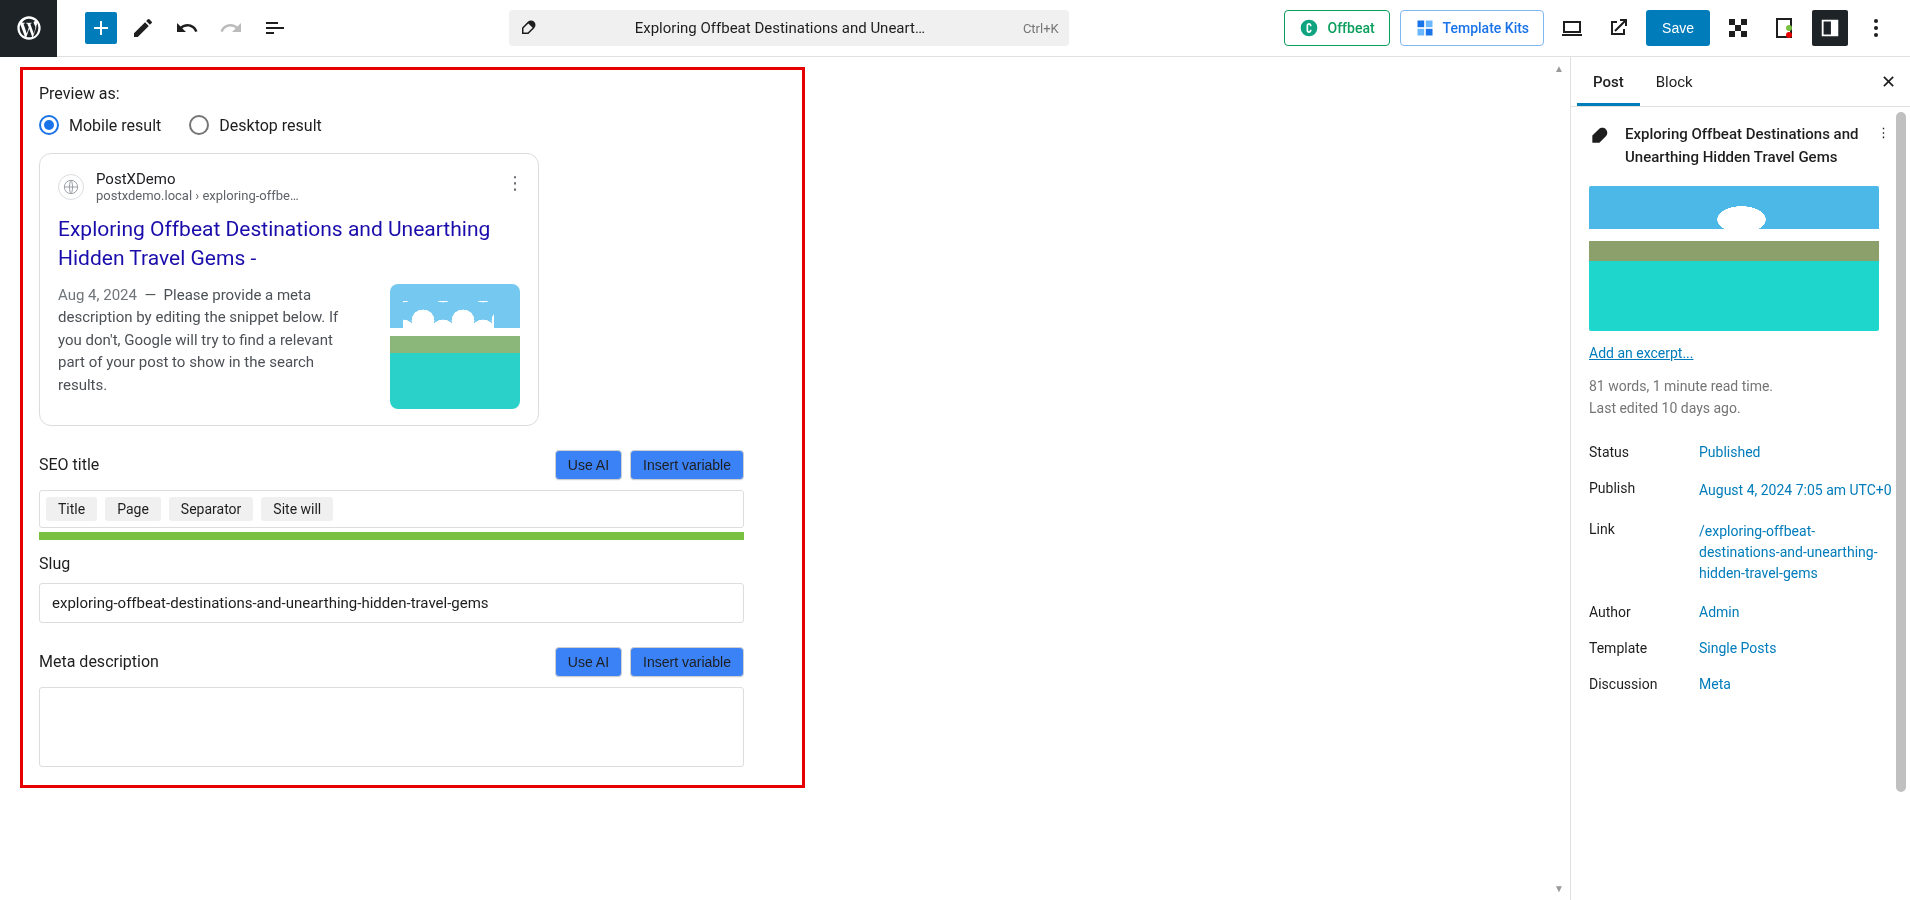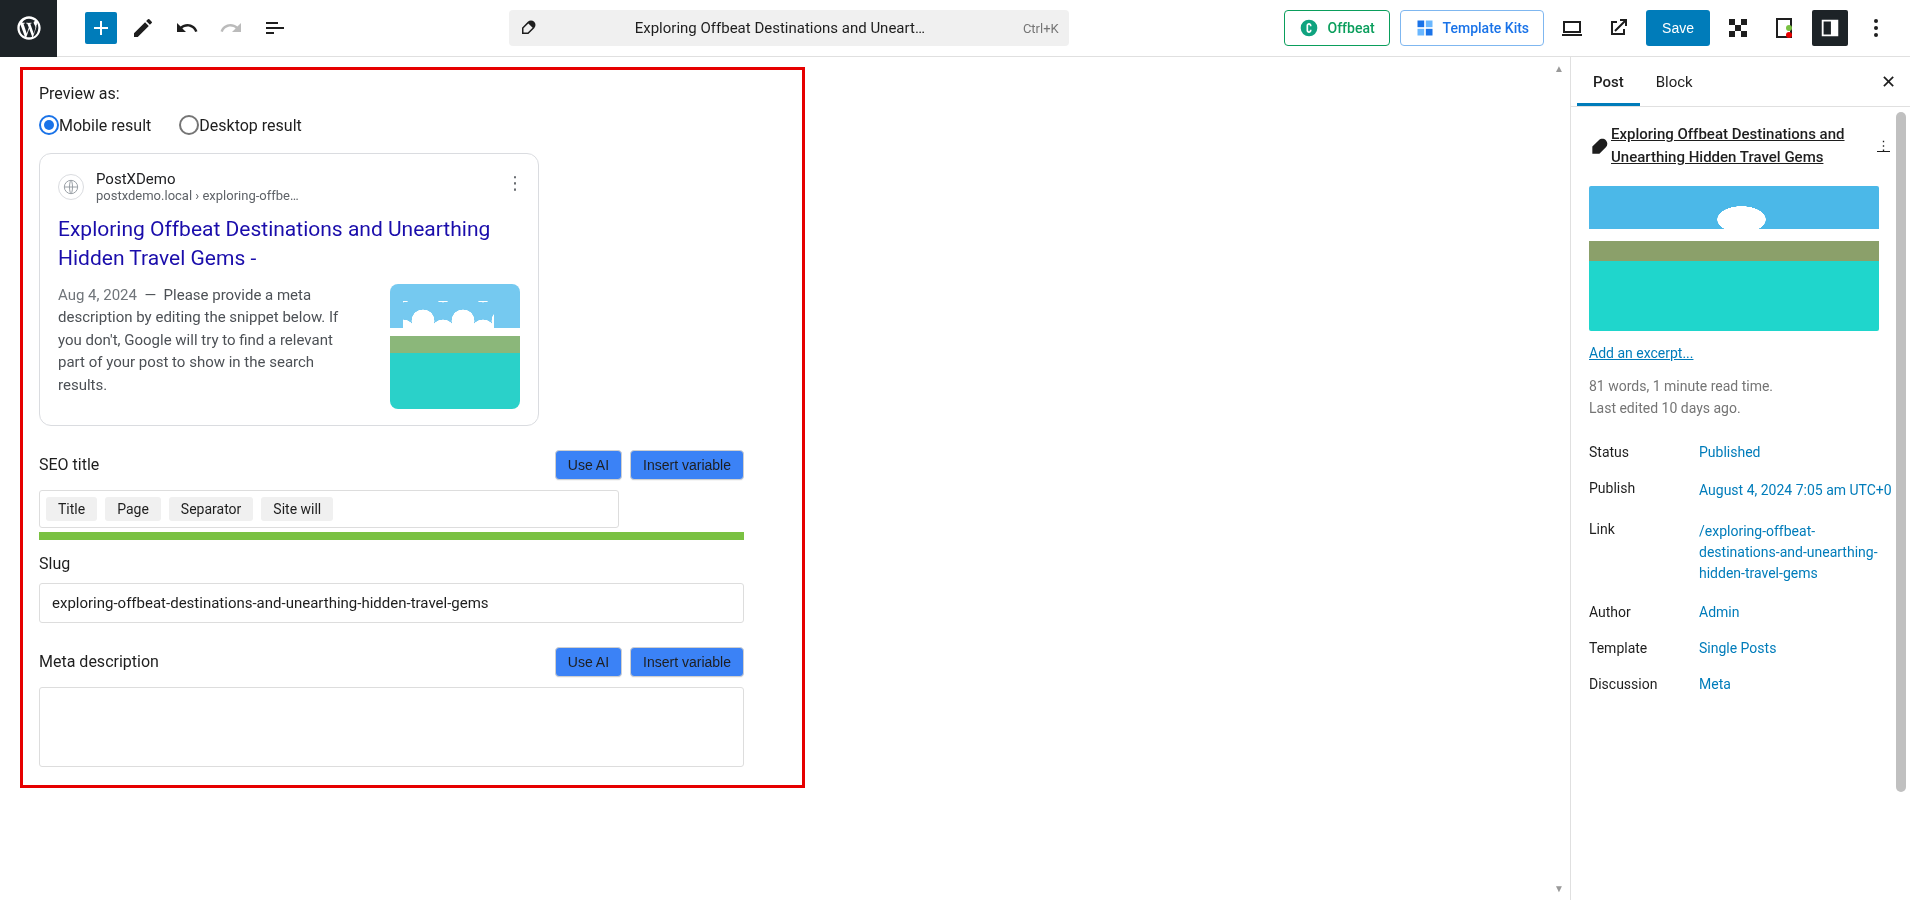--- a/index.html
+++ b/index.html
@@ -33,21 +33,21 @@
   .main { display: flex; height: calc(900px - 57px); }
   .editor { flex: 1; padding: 10px 20px 20px 20px; position: relative; overflow: hidden; }
   .scroll-arrow { position: absolute; right: 6px; font-size: 10px; color: #999; }
   .scroll-arrow.up { top: 6px; }
   .scroll-arrow.down { bottom: 6px; }
 
   .highlight-box { border: 3px solid #e60000; padding: 14px 16px 18px 16px; width: 785px; }
 
   .preview-label { font-size: 16px; color: #1e1e1e; margin-bottom: 12px; }
   .radio-row { display: flex; align-items: center; gap: 28px; margin-bottom: 18px; font-size: 16px; }
-  .radio-opt { display: flex; align-items: center; cursor: pointer; }
+  .radio-opt { display: flex; align-items: center; gap: 10px; cursor: pointer; }
   .radio-circle { width: 20px; height: 20px; border: 2px solid #757575; border-radius: 50%; display: flex; align-items: center; justify-content: center; }
   .radio-circle.selected { border-color: #1a73e8; }
   .radio-circle.selected::after { content: ""; width: 10px; height: 10px; background: #1a73e8; border-radius: 50%; }
 
   .serp-card { border: 1px solid #dadce0; border-radius: 12px; padding: 16px 18px; width: 500px; position: relative; }
   .serp-head { display: flex; align-items: center; gap: 12px; margin-bottom: 12px; }
   .favicon { width: 26px; height: 26px; border: 1px solid #dadce0; border-radius: 50%; display:flex;align-items:center;justify-content:center; }
   .favicon svg { width: 16px; height: 16px; fill: #9aa0a6; }
   .serp-site { font-size: 15px; color: #202124; }
   .serp-url { font-size: 13px; color: #5f6368; margin-top: 0; }
@@ -57,39 +57,39 @@
   .serp-desc { font-size: 15px; line-height: 1.5; color: #4d5156; flex: 1; }
   .serp-date { color: #70757a; }
   .serp-thumb { width: 130px; height: 125px; border-radius: 8px; background: linear-gradient(#75c9f0 0%, #75c9f0 35%, #fff 35%, #fff 42%, #8bb77a 42%, #8bb77a 55%, #2ad1c9 55%, #2ad1c9 100%); position: relative; overflow: hidden; }
   .serp-thumb::before { content: ""; position: absolute; top: 14%; left: 10%; width: 70%; height: 28%; background: radial-gradient(#fff 40%, transparent 41%), radial-gradient(#fff 40%, transparent 41%); background-size: 40px 40px; background-position: 0 0, 20px 10px; }
 
   .field-row { display: flex; align-items: center; justify-content: space-between; margin-top: 24px; }
   .field-label { font-size: 16px; color: #1e1e1e; }
   .btn-group { display: flex; gap: 8px; }
   .small-btn { border: 1px solid #cfcfcf; background: #3b82f6; border-radius: 4px; padding: 6px 12px; font-size: 14px; cursor: pointer; color: #1e1e1e; box-shadow: 0 1px 0 rgba(0,0,0,0.04); }
 
-  .chip-input { border: 1px solid #ddd; border-radius: 3px; padding: 6px; margin-top: 10px; display: flex; gap: 8px; width: 580px; }
+  .chip-input { border: 1px solid #ddd; border-radius: 3px; padding: 6px; margin-top: 10px; display: flex; gap: 8px; width: 705px; }
   .chip { background: #f0f0f0; border-radius: 3px; padding: 4px 12px; font-size: 14px; color: #1e1e1e; }
   .progress-bar { height: 8px; background: #7ac142; width: 705px; margin-top: 4px; }
 
   .text-input { border: 1px solid #ddd; border-radius: 3px; padding: 10px 12px; margin-top: 10px; width: 705px; font-size: 15px; color: #1e1e1e; background: #fff; }
   .textarea { border: 1px solid #ddd; border-radius: 3px; margin-top: 10px; width: 705px; height: 80px; background: #fff; }
 
   
   .sidebar { width: 340px; border-left: 1px solid #e0e0e0; display: flex; flex-direction: column; position: relative; }
   .sidebar-scrollbar { position: absolute; right: 2px; top: 0; width: 12px; height: 100%; }
   .sidebar-scrollbar-thumb { background: #c0c0c0; border-radius: 6px; width: 10px; position: absolute; top: 55px; height: 680px; }
   .tabs { display: flex; border-bottom: 1px solid #e0e0e0; height: 50px; align-items: center; padding: 0 6px; }
   .tab { padding: 14px 16px; font-size: 15px; cursor: pointer; color: #1e1e1e; position: relative; }
   .tab.active { font-weight: 500; }
   .tab.active::after { content: ""; position: absolute; left: 0; right: 0; bottom: -1px; height: 3px; background: #007cba; }
   .tab-close { margin-left: auto; padding: 8px; cursor: pointer; font-size: 18px; }
 
   .panel { padding: 16px 18px 16px 18px; display: flex; flex-direction: column; gap: 14px; overflow: hidden; }
-  .post-title-row { display: flex; align-items: center; gap: 2px; text-decoration: underline; }
+  .post-title-row { display: flex; align-items: flex-start; gap: 16px; }
   .post-title-text { font-size: 15px; font-weight: 500; line-height: 1.5; flex: 1; }
   .feather-icon { width: 20px; height: 20px; margin-top: 3px; flex-shrink: 0; }
   .featured-img { width: 290px; height: 145px; border-radius: 2px; background: linear-gradient(#4bb8e8 0%, #4bb8e8 30%, #fff 30%, #fff 38%, #8ba06a 38%, #8ba06a 52%, #1fd6cc 52%, #1fd6cc 100%); position: relative; overflow: hidden; margin-top: 4px; }
   .featured-img::before { content:""; position:absolute; top:8%; left:15%; width:75%; height:30%; background: radial-gradient(ellipse 30px 18px, #fff 60%, transparent 61%), radial-gradient(ellipse 40px 22px, #fff 60%, transparent 61%); background-position: 10% 40%, 60% 20%; background-repeat: no-repeat; }
   .link-text { color: #007cba; text-decoration: underline; font-size: 14px; cursor: pointer; }
   .meta-text { color: #757575; font-size: 14px; line-height: 1.6; }
   .kv-row { display: flex; font-size: 14px; padding: 10px 0; }
   .kv-key { width: 110px; color: #1e1e1e; }
   .kv-val { color: #007cba; cursor: pointer; flex: 1; }
   .kv-val.wrap { line-height: 1.5; }

